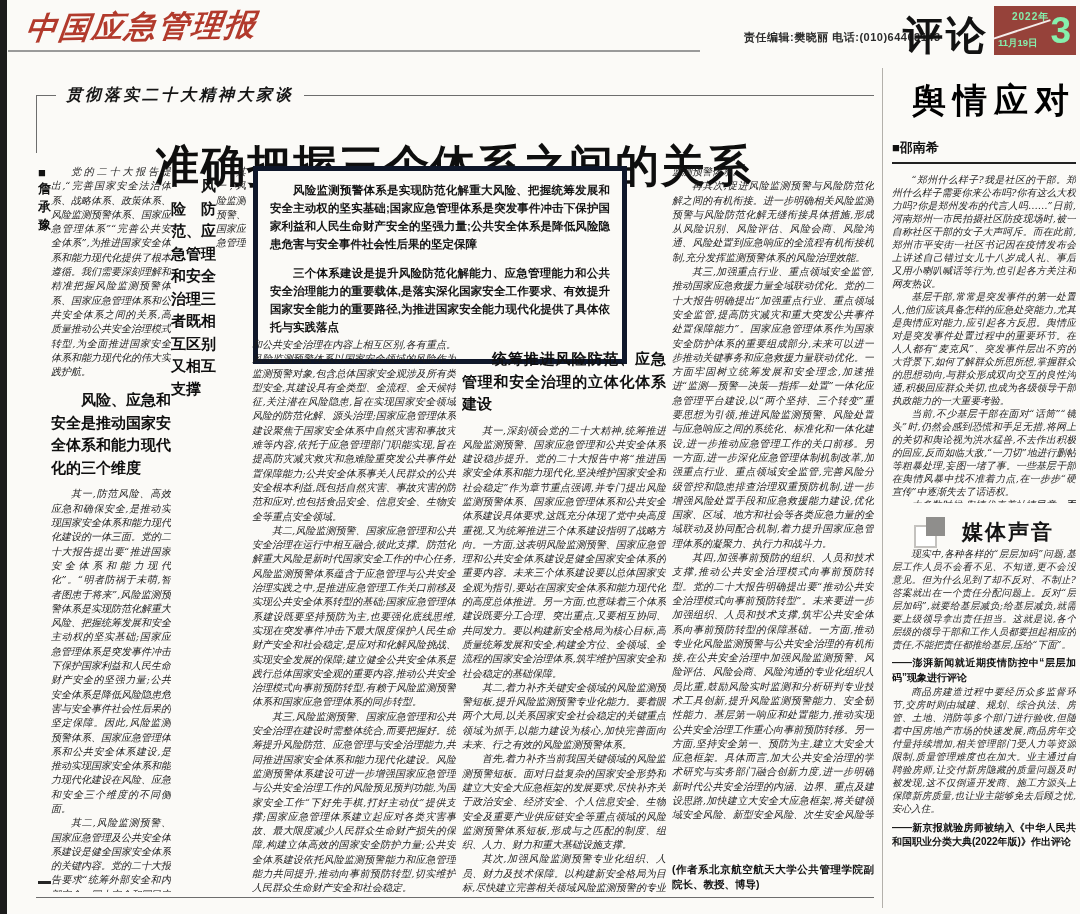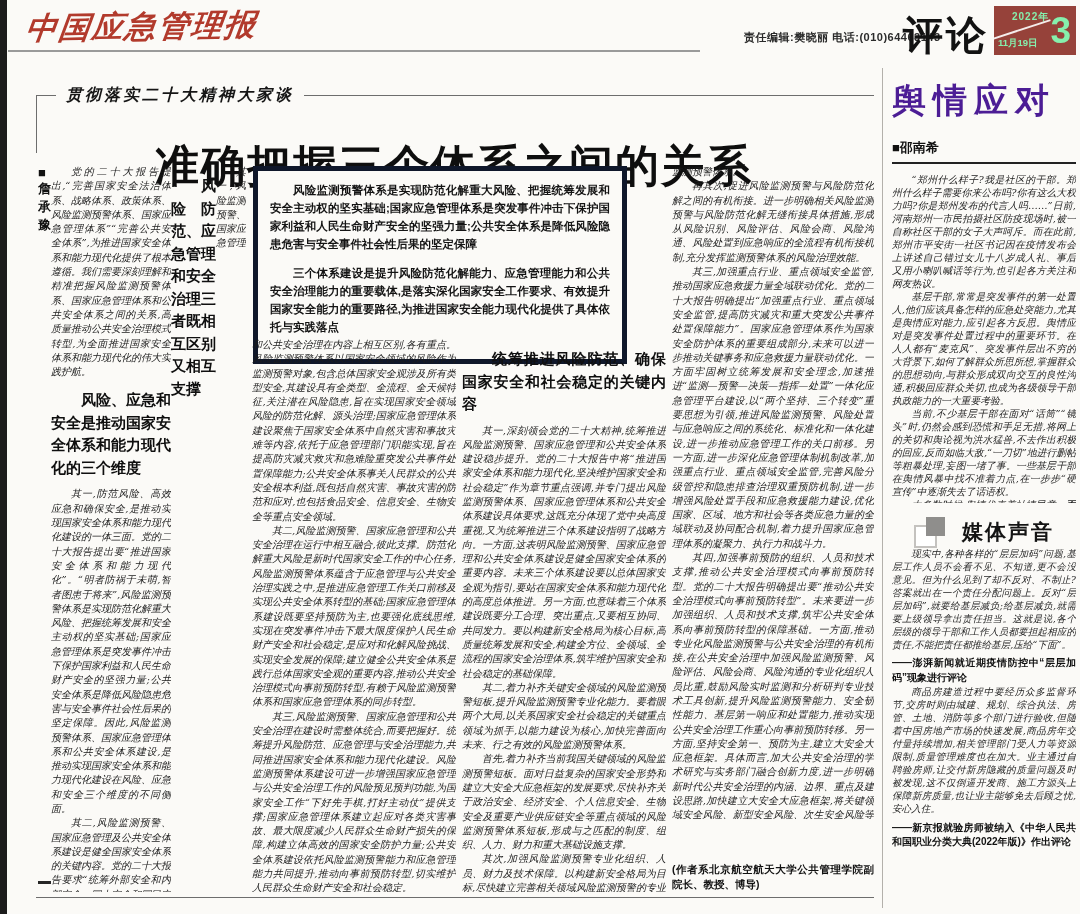--- a/index.html
+++ b/index.html
@@ -49,21 +49,21 @@
   p.body.noindent{text-indent:0;}
   h3.subhead{margin:10px 0 8px;font-size:15px;font-weight:800;line-height:1.5;
              text-indent:2em;text-align:justify;color:#0f0f0f;}
   .affiliation{margin:8px 0 0;font-size:10.5px;font-weight:bold;line-height:1.45;
                text-align:justify;color:#111;}
 
   
   .v-divider{position:absolute;left:882px;top:68px;height:840px;border-left:1px solid #b3b0ab;}
   .sidebar{position:absolute;left:892px;top:70px;width:184px;height:844px;overflow:hidden;}
   .sb-title{font-family:"DejaVu Serif",serif;font-weight:900;font-size:34px;line-height:1.55;
-            letter-spacing:7px;text-align:left;color:#4c1d95;margin-top:4px;}
+            letter-spacing:7px;text-align:right;color:#000000;margin-top:4px;}
   .sb-byline{margin-top:12px;border-bottom:2.5px solid #222;padding-bottom:5px;
              font-size:13px;font-weight:bold;color:#111;}
   .sb-body{margin-top:9px;height:330px;overflow:hidden;}
   .sb-body p{margin:0;font-family:"DejaVu Serif",serif;font-style:italic;font-size:9.8px;
              line-height:1.33;text-align:justify;text-indent:2em;color:#1e1e1e;}
   .sb-bold{font-weight:bold;font-style:italic;}
   .media-head{margin-top:14px;display:flex;align-items:center;justify-content:center;gap:14px;}
   .media-icon{position:relative;width:34px;height:30px;flex:0 0 auto;}
   .sq-back{position:absolute;left:0;top:8px;width:19px;height:19px;border:2px solid #c4c2bf;background:#fff;}
   .sq-front{position:absolute;left:12px;top:0;width:19px;height:19px;background:#8f8e8c;}
@@ -116,21 +116,21 @@
       <p class="body">其一,风险监测预警、国家应急管理</p>
     </div>
 
     <div class="col col2">
       <p class="body noindent">和公共安全治理在内容上相互区别,各有重点。风险监测预警体系以国家安全领域的风险作为监测预警对象,包含总体国家安全观涉及所有类型安全,其建设具有全类型、全流程、全天候特征,关注潜在风险隐患,旨在实现国家安全领域风险的防范化解、源头治理;国家应急管理体系建设聚焦于国家安全体系中自然灾害和事故灾难等内容,依托于应急管理部门职能实现,旨在提高防灾减灾救灾和急难险重突发公共事件处置保障能力;公共安全体系事关人民群众的公共安全根本利益,既包括自然灾害、事故灾害的防范和应对,也包括食品安全、信息安全、生物安全等重点安全领域。</p>
       <p class="body">其二,风险监测预警、国家应急管理和公共安全治理在运行中相互融合,彼此支撑。防范化解重大风险是新时代国家安全工作的中心任务,风险监测预警体系蕴含于应急管理与公共安全治理实践之中,是推进应急管理工作关口前移及实现公共安全体系转型的基础;国家应急管理体系建设既要坚持预防为主,也要强化底线思维,实现在突发事件冲击下最大限度保护人民生命财产安全和社会稳定,是应对和化解风险挑战、实现安全发展的保障;建立健全公共安全体系是践行总体国家安全观的重要内容,推动公共安全治理模式向事前预防转型,有赖于风险监测预警体系和国家应急管理体系的同步转型。</p>
       <p class="body">其三,风险监测预警、国家应急管理和公共安全治理在建设时需整体统合,而要把握好。统筹提升风险防范、应急管理与安全治理能力,共同推进国家安全体系和能力现代化建设。风险监测预警体系建设可进一步增强国家应急管理与公共安全治理工作的风险预见预判功能,为国家安全工作“下好先手棋,打好主动仗”提供支撑;国家应急管理体系建立起应对各类灾害事故、最大限度减少人民群众生命财产损失的保障,构建立体高效的国家安全防护力量;公共安全体系建设依托风险监测预警能力和应急管理能力共同提升,推动向事前预防转型,切实维护人民群众生命财产安全和社会稳定。</p>
     </div>
 
     <div class="col col3">
-      <h3 class="subhead">统筹推进风险防范、确保国家安全和社会稳定的关键内容</h3>
+      <h3 class="subhead">统筹推进风险防范、应急管理和安全治理的立体化体系建设</h3>
       <p class="body">其一,深刻领会党的二十大精神,统筹推进风险监测预警、国家应急管理和公共安全体系建设稳步提升。党的二十大报告中将“推进国家安全体系和能力现代化,坚决维护国家安全和社会稳定”作为章节重点强调,并专门提出风险监测预警体系、国家应急管理体系和公共安全体系建设具体要求,这既充分体现了党中央高度重视,又为统筹推进三个体系建设指明了战略方向。一方面,这表明风险监测预警、国家应急管理和公共安全体系建设是健全国家安全体系的重要内容。未来三个体系建设要以总体国家安全观为指引,要站在国家安全体系和能力现代化的高度总体推进。另一方面,也意味着三个体系建设既要分工合理、突出重点,又要相互协同、共同发力。要以构建新安全格局为核心目标,高质量统筹发展和安全,构建全方位、全领域、全流程的国家安全治理体系,筑牢维护国家安全和社会稳定的基础保障。</p>
       <p class="body">其二,着力补齐关键安全领域的风险监测预警短板,提升风险监测预警专业化能力。要着眼两个大局,以关系国家安全社会稳定的关键重点领域为抓手,以能力建设为核心,加快完善面向未来、行之有效的风险监测预警体系。</p>
       <p class="body">首先,着力补齐当前我国关键领域的风险监测预警短板。面对日益复杂的国家安全形势和建立大安全大应急框架的发展要求,尽快补齐关于政治安全、经济安全、个人信息安全、生物安全及重要产业供应链安全等重点领域的风险监测预警体系短板,形成与之匹配的制度、组织、人力、财力和重大基础设施支撑。</p>
       <p class="body">其次,加强风险监测预警专业化组织、人员、财力及技术保障。以构建新安全格局为目标,尽快建立完善相关领域风险监测预警的专业化保障体系,提升风险监测预警专业化能力,积极形成与新时代国家安全体系与能力现代化要求相适应的</p>
     </div>
 
     <div class="col col4">
       <div class="col-flow">
         <p class="body noindent">监测预警体系。</p>
         <p class="body">再其次,促进风险监测预警与风险防范化解之间的有机衔接。进一步明确相关风险监测预警与风险防范化解无缝衔接具体措施,形成从风险识别、风险评估、风险会商、风险沟通、风险处置到应急响应的全流程有机衔接机制,充分发挥监测预警体系的风险治理效能。</p>

